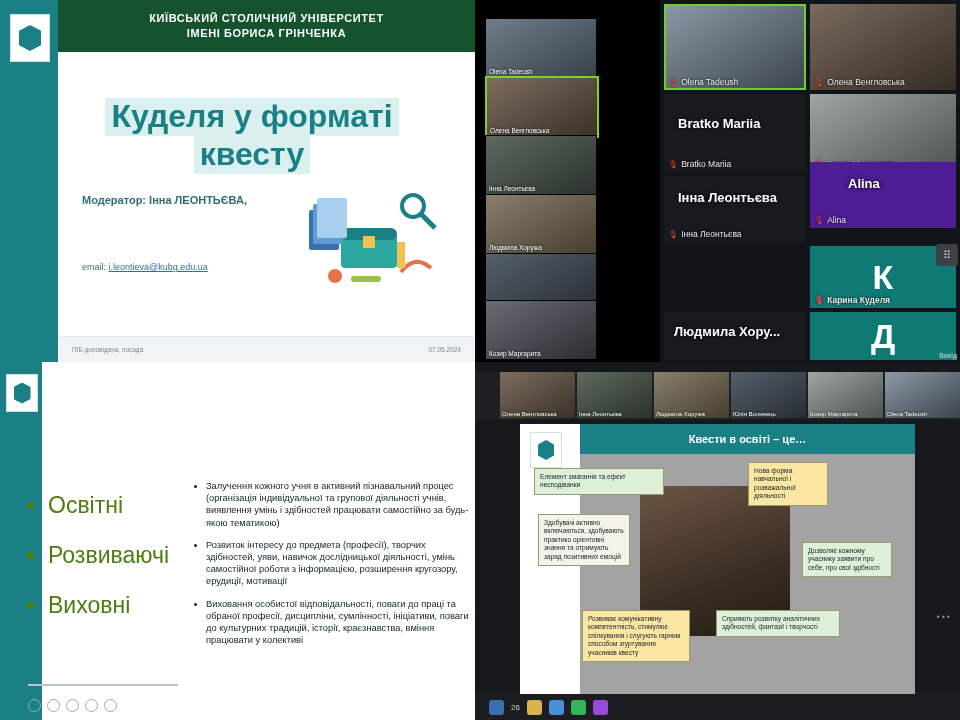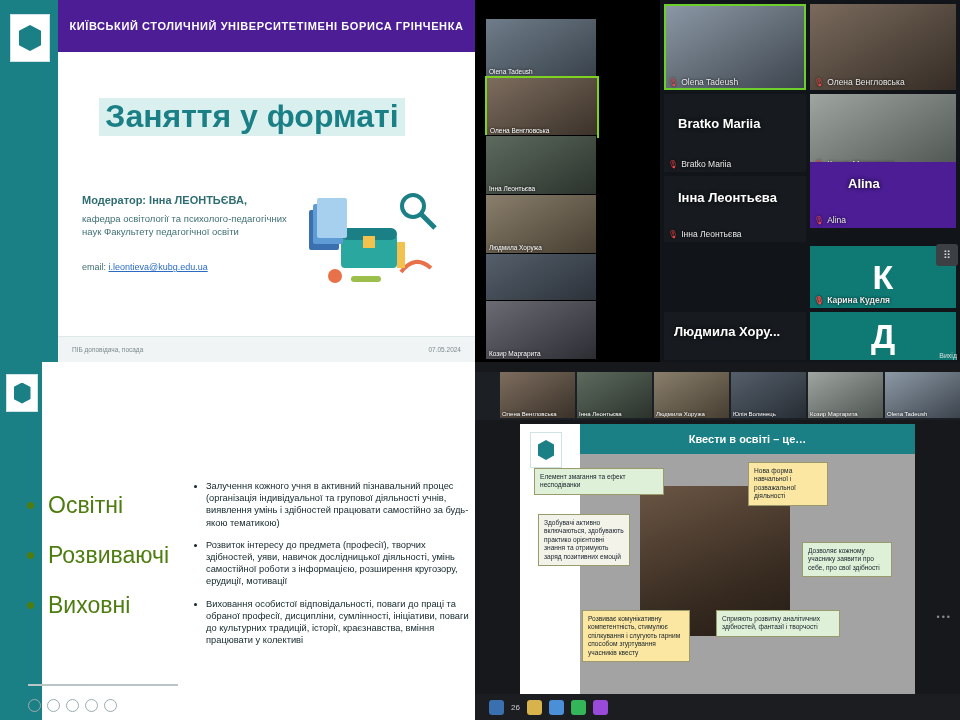--- a/index.html
+++ b/index.html
@@ -20,22 +20,22 @@
     position:absolute;left:0;top:0;width:58px;height:100%;
     background:#1b7f86;
   }
   .slide-tl .logo-box{
     position:absolute;left:10px;top:14px;width:38px;height:46px;
     background:#ffffff;border:1px solid #cfe3e4;display:flex;align-items:center;justify-content:center;
   }
   .slide-tl .logo-mark{width:22px;height:26px;background:#1b7f86;
     clip-path:polygon(50% 0,100% 22%,100% 78%,50% 100%,0 78%,0 22%);}
   .slide-tl .hdr{
-    position:absolute;left:58px;top:0;right:0;height:52px;background:#4c1d95;
-    color:#fff;display:flex;align-items:center;justify-content:center;
+    position:absolute;left:58px;top:0;right:0;height:52px;background:#14532d;
+    color:#fff;display:flex;flex-direction:column;align-items:center;justify-content:center;
     font-size:11px;font-weight:bold;letter-spacing:.6px;line-height:15px;text-align:center;
   }
   .slide-tl .title1{
     position:absolute;left:72px;top:98px;width:360px;text-align:center;
     font-size:32px;font-weight:bold;color:#1b7f86;line-height:1.18;
   }
   .slide-tl .title1 span{background:#d9f0ef;padding:0 6px;display:inline-block;}
   .slide-tl .sub{
     position:absolute;left:82px;top:192px;width:230px;
     font-size:11px;color:#2f6d72;font-weight:bold;line-height:16px;
@@ -188,24 +188,24 @@
   <div class="slide-tl">
     <div class="left-band"></div>
     <div class="logo-box">
       <div class="logo-mark"></div>
     </div>
     <div class="hdr">
       <div>КИЇВСЬКИЙ СТОЛИЧНИЙ УНІВЕРСИТЕТ</div>
       <div>ІМЕНІ БОРИСА ГРІНЧЕНКА</div>
     </div>
     <div class="title1">
-      <span>Заняття у форматі</span><br>
+      <span>Куделя у форматі</span><br>
+      <span>квесту</span>
     </div>
     <div class="sub">Модератор: Інна ЛЕОНТЬЄВА,</div>
-    <div class="sub2">кафедра освітології та психолого-педагогічних наук Факультету педагогічної освіти</div>
     <div class="mail">
       <span>email:</span>
       <a href="#">i.leontieva@kubg.edu.ua</a>
     </div>
 
     <svg class="illus" viewBox="0 0 150 118">
       <rect x="40" y="54" width="56" height="34" rx="4" fill="#2aa8a0"></rect>
       <rect x="40" y="48" width="56" height="12" rx="6" fill="#1b7f86"></rect>
       <rect x="62" y="56" width="12" height="12" fill="#f2c14e"></rect>
       <rect x="8" y="30" width="30" height="40" rx="2" fill="#3a6fb0"></rect>

